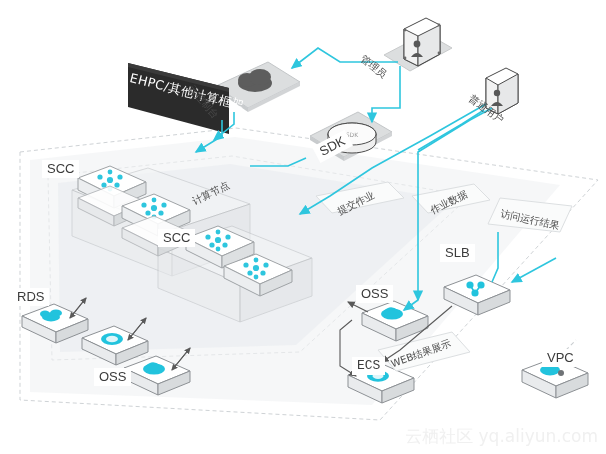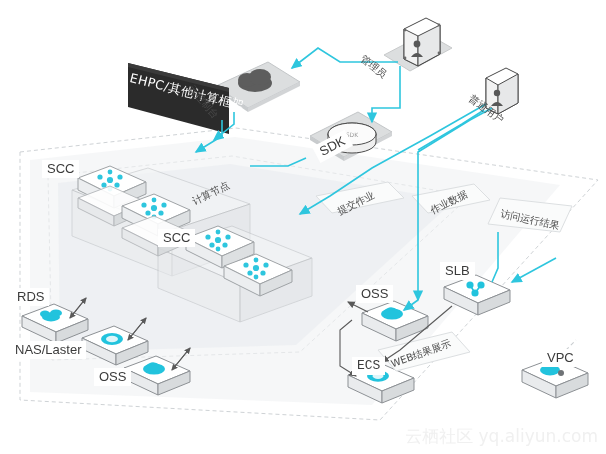--- a/index.html
+++ b/index.html
@@ -313,25 +313,24 @@
       <path d="M352,320 L340,330 L340,366 L356,376" marker-end="url(#ar-gy)"></path>
 
       <path d="M556,360 L576,340" stroke="#c9cdd0" stroke-dasharray="4 3"></path>
     </g>
   </svg>
 
   <div class="lbl" style="left:42px;top:160px;">SCC</div>
   <div class="lbl" style="left:158px;top:229px;">SCC</div>
 
   <div class="lbl" style="left:12px;top:288px;">RDS</div>
-  <div class="lbl" style="left:10px;top:341px;">NAS/Laster</div>
   <div class="lbl" style="left:94px;top:368px;">OSS</div>
 
   <div class="lbl" style="left:356px;top:285px;">OSS</div>
-  <div class="lbl" style="left:440px;top:262px;">SLB</div>
+  <div class="lbl" style="left:440px;top:244px;">SLB</div>
   <div class="lbl" style="left:352px;top:357px;font-family:Liberation Mono, monospace;">ECS</div>
   <div class="lbl" style="left:542px;top:349px;">VPC</div>
 
   <div class="lbl" style="left:312px;top:147px;transform:rotate(-28deg);transform-origin:left top;">SDK</div>
 
   <div class="banner-txt" style="left:132px;top:70px;transform:rotate(14deg);transform-origin:left top;">EHPC/其他计算框架</div>
 
   <div class="cn" style="left:196px;top:82px;transform:rotate(50deg);transform-origin:left top;">云控制台</div>
 
   <div class="cn" style="left:366px;top:52px;transform:rotate(38deg);transform-origin:left top;">管理员</div>

